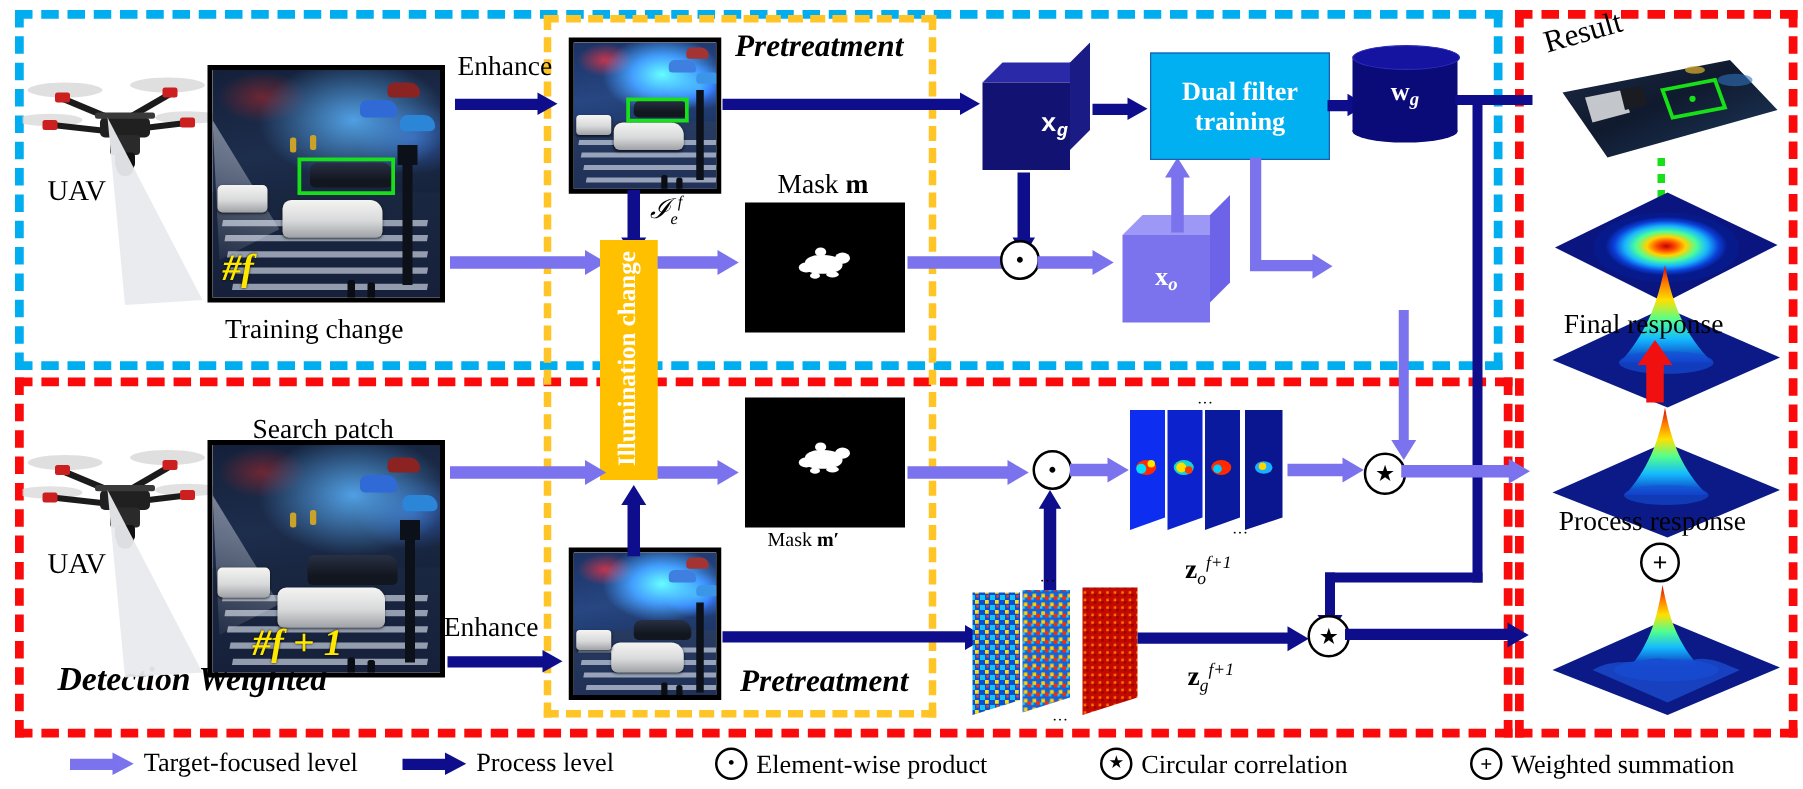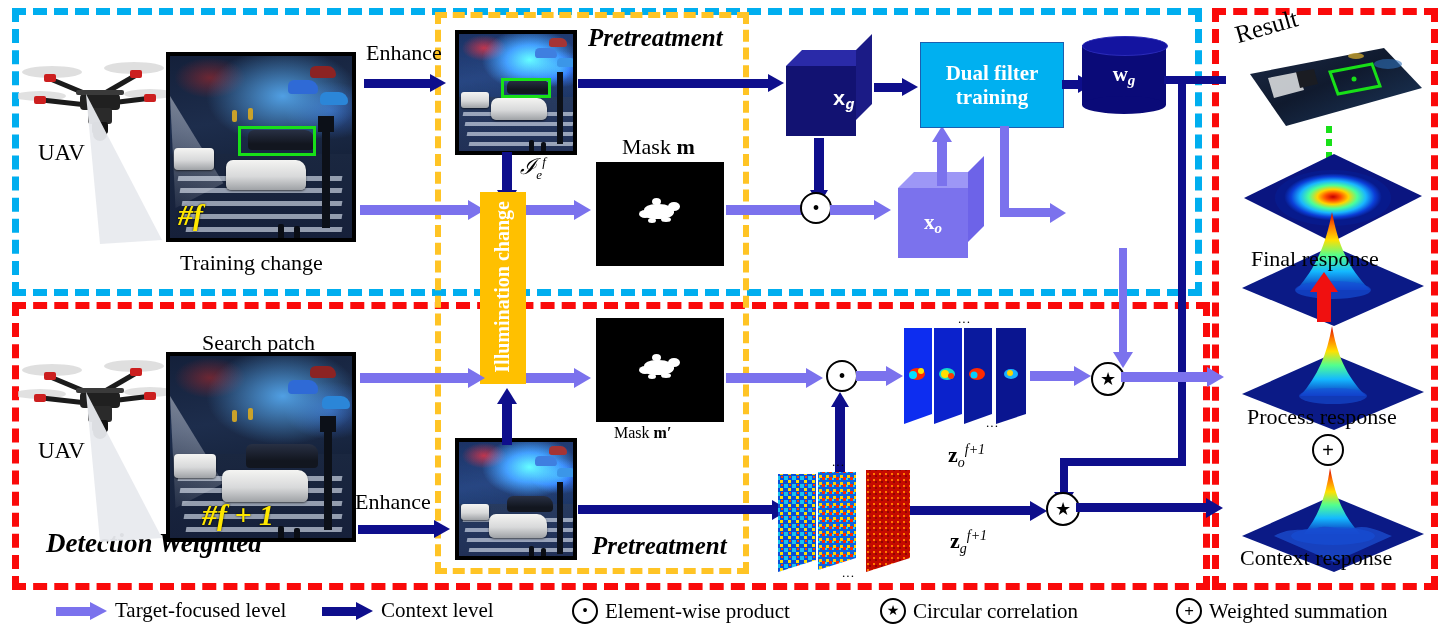--- a/index.html
+++ b/index.html
@@ -388,21 +388,20 @@
   <div class="op" style="left:1312px;top:434px;width:28px;height:28px;font-size:21px;font-weight:bold;">+</div>
 
   <div class="surf" style="left:1234px;top:462px;width:196px;height:110px;">
     <svg viewBox="0 0 196 110" width="196" height="110">
       <polygon points="8,74 98,34 190,72 100,110" fill="#0b1a86"></polygon>
       <path d="M96 6 C101 32 108 52 126 72 L70 72 C86 52 92 32 96 6 Z" fill="url(#pk1)"></path>
       <path d="M40 74 C58 64 70 70 84 66 C96 62 104 70 120 66 C136 62 150 72 158 74 L100 100 Z" fill="#1a49c8" opacity=".85"></path>
       <ellipse cx="99" cy="74" rx="42" ry="9" fill="#1550d8" opacity=".55"></ellipse>
     </svg>
   </div>
-  <div class="lbl serif" style="left:1240px;top:545px;font-size:22px;">Context response</div>
 
   <div class="lbl title-it" style="left:46px;top:528px;font-size:27px;">Detection Weighted</div>
 
   <div class="abs" style="left:18px;top:344px;width:160px;height:110px;">
     <svg viewBox="0 0 160 110" width="160" height="110">
       <ellipse cx="34" cy="26" rx="30" ry="6" fill="#d9d9d9" opacity=".85"></ellipse>
       <ellipse cx="116" cy="22" rx="30" ry="6" fill="#d9d9d9" opacity=".85"></ellipse>
       <ellipse cx="22" cy="50" rx="26" ry="5" fill="#d9d9d9" opacity=".8"></ellipse>
       <ellipse cx="132" cy="48" rx="26" ry="5" fill="#d9d9d9" opacity=".8"></ellipse>
       <line x1="30" y1="32" x2="78" y2="52" stroke="#1b1b1b" stroke-width="5"></line>
@@ -619,21 +618,21 @@
         <span style="position:absolute;left:34px;top:0;width:0;height:0;border-top:9px solid transparent;border-bottom:9px solid transparent;border-left:17px solid #7b72ed;"></span>
       </span>
       <span>Target-focused level</span>
     </div>
 
     <div class="leg-item" style="left:322px;top:2px;">
       <span style="display:inline-block;position:relative;width:52px;height:18px;">
         <span style="position:absolute;left:0;top:5px;width:36px;height:9px;background:#0e0e8c;"></span>
         <span style="position:absolute;left:34px;top:0;width:0;height:0;border-top:9px solid transparent;border-bottom:9px solid transparent;border-left:17px solid #0e0e8c;"></span>
       </span>
-      <span>Context level</span>
+      <span>Process level</span>
     </div>
 
     <div class="leg-item" style="left:572px;top:2px;">
       <span class="op" style="position:relative;left:0;top:0;width:22px;height:22px;font-size:16px;flex:0 0 auto;">•</span>
       <span>Element-wise product</span>
     </div>
 
     <div class="leg-item" style="left:880px;top:2px;">
       <span class="op" style="position:relative;left:0;top:0;width:22px;height:22px;font-size:14px;flex:0 0 auto;">★</span>
       <span>Circular correlation</span>

